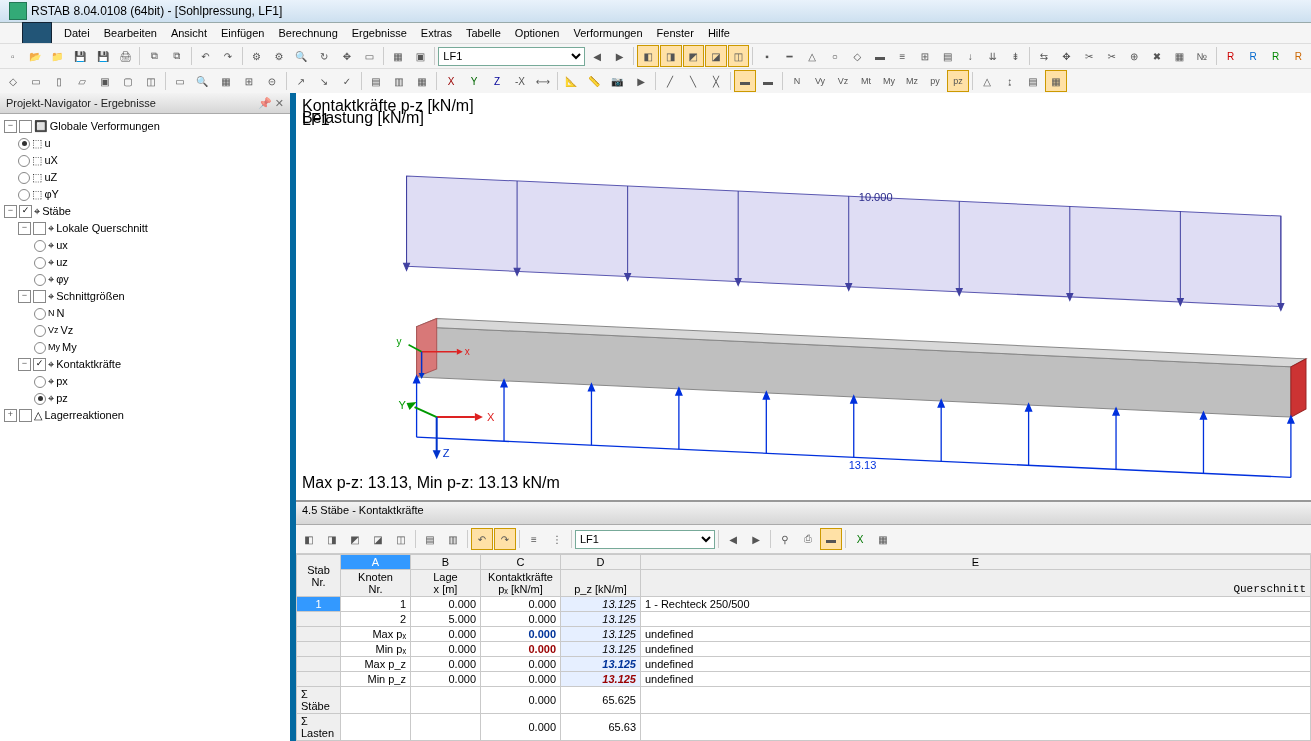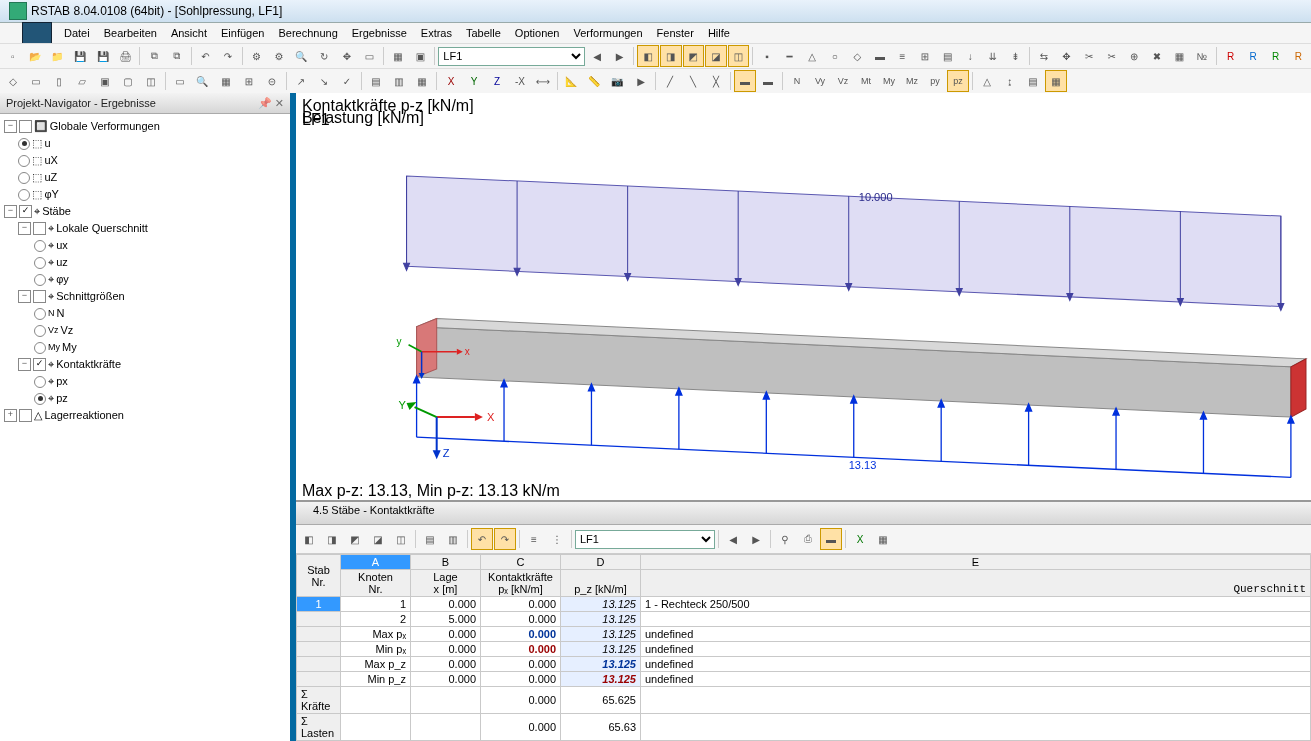--- a/index.html
+++ b/index.html
@@ -19,21 +19,21 @@
 .tree{flex:1;overflow:auto;padding:4px 2px;line-height:17px;}
 .tnode{display:flex;align-items:center;gap:2px;padding-left:2px;}
 .ind1{padding-left:16px;}.ind2{padding-left:32px;}
 .exp{width:11px;height:11px;border:1px solid #888;font-size:9px;line-height:9px;text-align:center;color:#555;background:#fff;}
 .cb{width:11px;height:11px;border:1px solid #888;background:#fff;font-size:9px;line-height:9px;text-align:center;}
 .rb{width:10px;height:10px;border:1px solid #888;border-radius:6px;background:#fff;display:inline-flex;align-items:center;justify-content:center;}
 .rb.sel::after{content:"";width:5px;height:5px;background:#333;border-radius:3px;}
 .content{flex:1;display:flex;flex-direction:column;min-width:0;}
 .view{flex:1;background:#fff;position:relative;border-bottom:2px solid #999;}
 .vlabel{position:absolute;font-size:16px;color:#000;}
-.panel-head{height:18px;background:linear-gradient(to bottom,#f3f3f3,#d6d6d6);border-bottom:1px solid #aaa;padding:2px 17px;font-size:11px;}
+.panel-head{height:18px;background:linear-gradient(to bottom,#f3f3f3,#d6d6d6);border-bottom:1px solid #aaa;padding:2px 6px;font-size:11px;}
 .panel-tb{height:26px;display:flex;align-items:center;gap:1px;padding:1px 2px;background:#f5f5f5;border-bottom:1px solid #ccc;}
 .grid{flex:0 0 auto;overflow:auto;background:#fff;}
 table{border-collapse:collapse;width:100%;font-size:11px;}
 th,td{border:1px solid #c9c9c9;padding:1px 4px;height:15px;box-sizing:border-box;}
 th{background:#efefef;font-weight:normal;text-align:center;}
 .rh{background:#efefef;text-align:center;width:44px;}
 .abhead{background:#3399ff;color:#fff;}
 td.num{text-align:right;}
 td.blue{background:#e6efff;font-style:italic;}
 td.boldblue{color:#003399;font-weight:bold;}
@@ -295,21 +295,21 @@
           </div>
       </div>
     </div>
 
     <div class="content">
 
       <div class="view">
         <div class="vlabel" style="left:6px;top:4px;">Kontaktkräfte p-z [kN/m]</div>
         <div class="vlabel" style="left:6px;top:18px;">LF1</div>
         <div class="vlabel" style="left:6px;top:16px;">Belastung [kN/m]</div>
-        <div class="vlabel" style="left:6px;bottom:0;">Max p-z: 13.13, Min p-z: 13.13 kN/m</div>
+        <div class="vlabel" style="left:6px;bottom:8px;">Max p-z: 13.13, Min p-z: 13.13 kN/m</div>
 
         <svg width="100%" height="100%" viewBox="0 0 1010 400">
 
           <polygon points="110,80 980,120 980,210 110,170" fill="#d1cfef" fill-opacity="0.7" stroke="#5a57b0"></polygon>
           <text x="560" y="105" font-size="11" fill="#2a2a8a">10.000</text>
           <g stroke="#4040a0" stroke-width="1">
             <line x1="110" y1="80" x2="110" y2="170"></line>
               <polygon points="107,167 113,167 110,174" fill="#4040a0"></polygon>
             <line x1="220" y1="85" x2="220" y2="175"></line>
               <polygon points="217,172 223,172 220,179" fill="#4040a0"></polygon>
@@ -486,21 +486,21 @@
               </tr>
               <tr>
                 <td class="rh"></td>
                 <td class="num">Min p_z</td>
                 <td class="num">0.000</td>
                 <td class="num ">0.000</td>
                 <td class="num blue boldred">13.125</td>
                 <td>undefined</td>
               </tr>
               <tr>
-                <td class="rh" style="text-align:left;">Σ Kräfte</td>
+                <td class="rh" style="text-align:left;">Σ Stäbe</td>
                 <td></td>
                 <td></td>
                 <td class="num">0.000</td>
                 <td class="num">65.625</td>
                 <td></td>
               </tr>
               <tr>
                 <td class="rh" style="text-align:left;">Σ Lasten</td>
                 <td></td>
                 <td></td>

